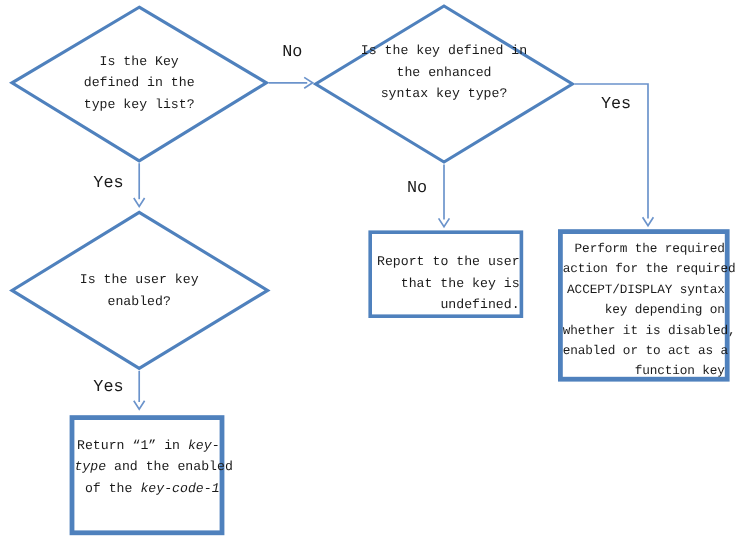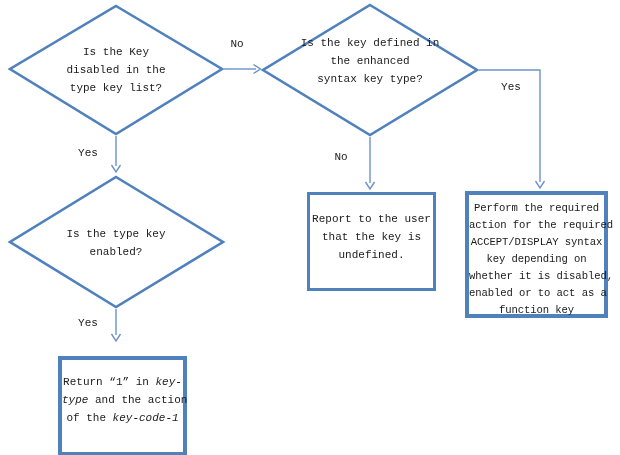--- a/index.html
+++ b/index.html
@@ -14,26 +14,26 @@
   .arrowhead{fill:none;stroke:var(--connector,#6b93cb);stroke-width:1.4;stroke-linejoin:miter;}
   .node-text{
     position:absolute;text-align:center;font-size:11px;line-height:18px;
     color:var(--text,#1a1a1a);
   }
   .node-text .line{white-space:nowrap;}
   .box{
     position:absolute;background:#ffffff;border-style:solid;border-color:var(--accent,#4f81bd);
     box-sizing:border-box;text-align:center;font-size:11px;line-height:18px;
   }
-  .box .line{white-space:nowrap;}
-  .box-report{left:307px;top:192px;width:129px;height:99px;border-width:3px;padding-top:15px;}
+  .box .line{white-space:nowrap;text-align:right;}
+  .box-report{left:307px;top:192px;width:129px;height:73px;border-width:3px;padding-top:15px;}
   .box-perform{left:465px;top:191px;width:143px;height:127px;border-width:4px;padding-top:5px;line-height:17px;font-size:10.6px;letter-spacing:-0.1px;}
-  .box-return{left:58px;top:356px;width:129px;height:100px;border-width:4px;padding-top:13px;}
+  .box-return{left:58px;top:346px;width:129px;height:100px;border-width:4px;padding-top:13px;}
   .edge-label{
-    position:absolute;width:30px;text-align:center;font-size:11px;line-height:15px;
+    position:absolute;width:30px;text-align:right;font-size:14px;line-height:15px;
     color:var(--text,#1a1a1a);
   }
   .d1-text{left:26px;top:43px;width:180px;}
   .d2-text{left:280px;top:34px;width:180px;}
   .d3-text{left:26px;top:225px;width:180px;}
   i{font-style:italic;}
 </style>
 </head>
 <body>
 
@@ -56,32 +56,32 @@
 
     <path class="conn" d="M479,70 L540,70 L540,182"></path>
     <path class="arrowhead" d="M535.5,181 L540,188 L544.5,181"></path>
 
     <path class="conn" d="M116,309 L116,335"></path>
     <path class="arrowhead" d="M111.5,334 L116,341 L120.5,334"></path>
   </svg>
 
   <div class="node-text d1-text">
     <div class="line">Is the Key</div>
-    <div class="line">disabled in the</div>
+    <div class="line">defined in the</div>
     <div class="line">type key list?</div>
   </div>
 
   <div class="node-text d2-text">
     <div class="line">Is the key defined in</div>
     <div class="line">the enhanced</div>
     <div class="line">syntax key type?</div>
   </div>
 
   <div class="node-text d3-text">
-    <div class="line">Is the type key</div>
+    <div class="line">Is the user key</div>
     <div class="line">enabled?</div>
   </div>
 
   <div class="box box-report">
     <div class="line">Report to the user</div>
     <div class="line">that the key is</div>
     <div class="line">undefined.</div>
   </div>
 
   <div class="box box-perform">
@@ -89,21 +89,21 @@
     <div class="line">action for the required</div>
     <div class="line">ACCEPT/DISPLAY syntax</div>
     <div class="line">key depending on</div>
     <div class="line">whether it is disabled,</div>
     <div class="line">enabled or to act as a</div>
     <div class="line">function key</div>
   </div>
 
   <div class="box box-return">
     <div class="line"><span>Return “1” in </span><i>key-</i></div>
-    <div class="line"><i>type</i><span> and the action</span></div>
+    <div class="line"><i>type</i><span> and the enabled</span></div>
     <div class="line"><span>of the </span><i>key-code-1</i></div>
   </div>
 
   <div class="edge-label" style="left:222px;top:37px;">No</div>
   <div class="edge-label" style="left:73px;top:146px;">Yes</div>
   <div class="edge-label" style="left:326px;top:150px;">No</div>
   <div class="edge-label" style="left:496px;top:80px;">Yes</div>
   <div class="edge-label" style="left:73px;top:316px;">Yes</div>
 
 </div>

